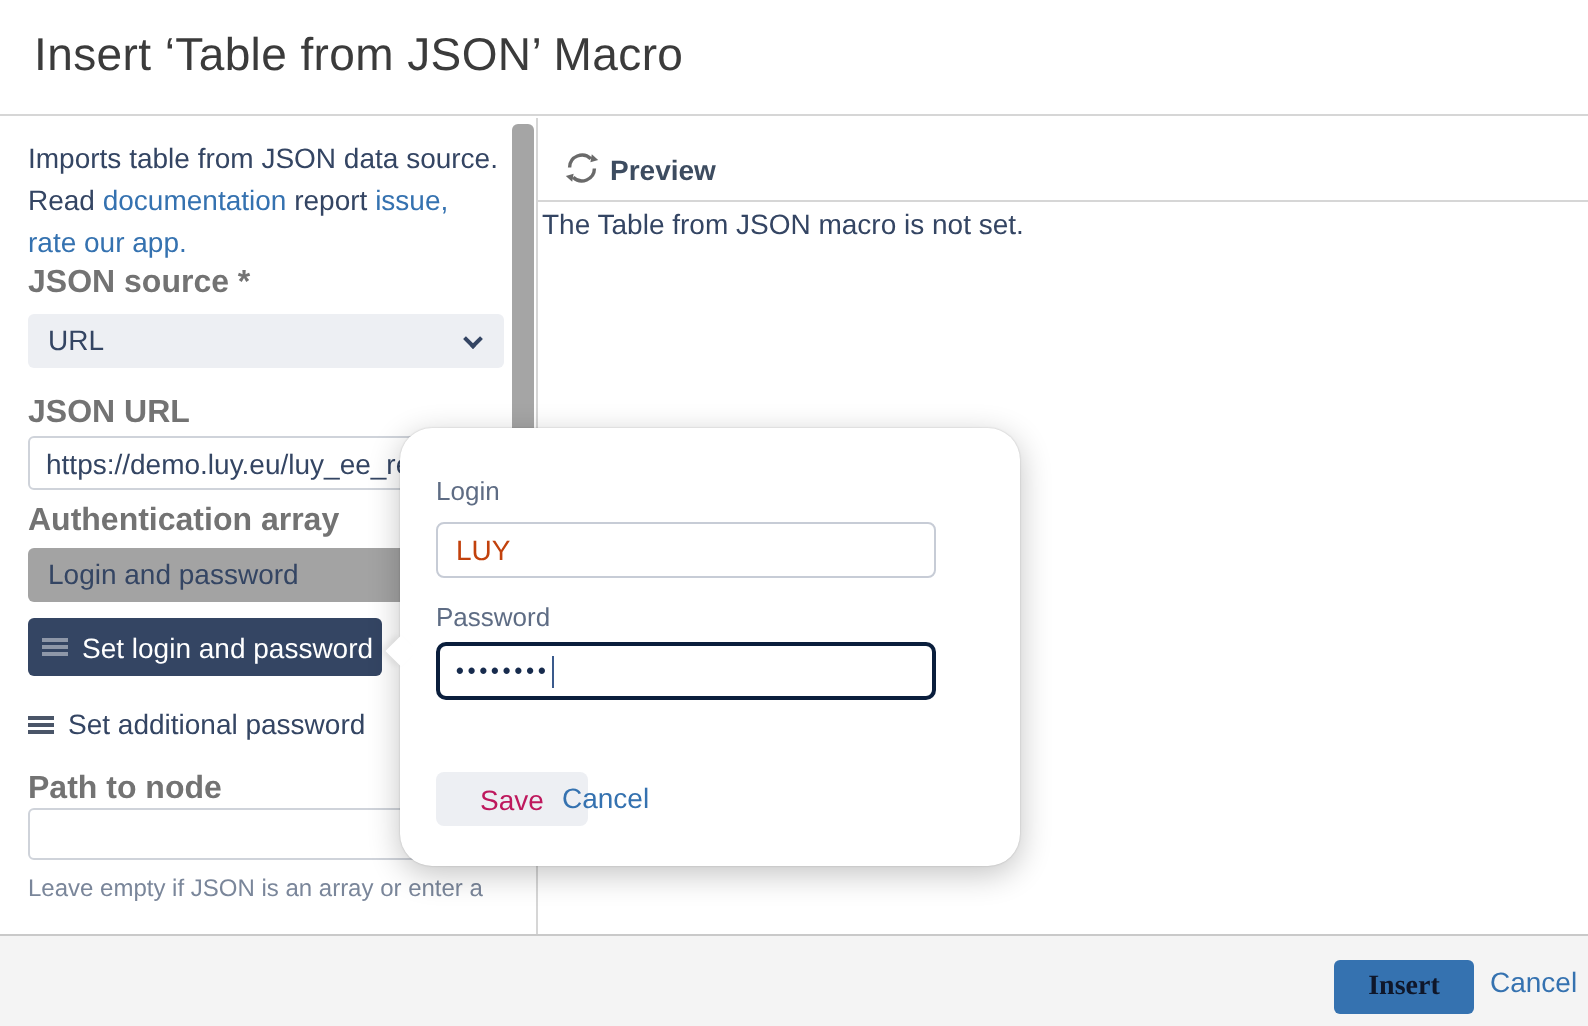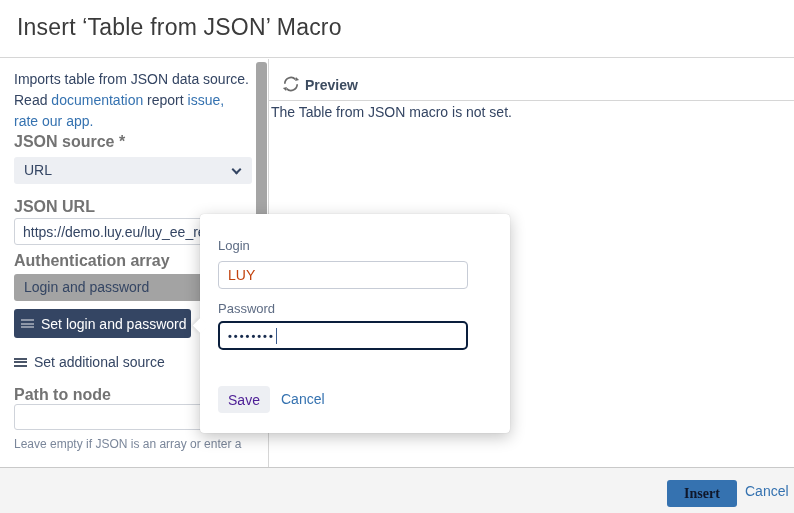--- a/index.html
+++ b/index.html
@@ -44,34 +44,34 @@
   .preview-msg { left: 271px; top: 104px; width: 510px; font-size: 14px; color: #344563; }
 
   
   .dlg-footer { left: 0; top: 467px; width: 794px; height: 46px; background: #f4f4f4; border-top: 1px solid #c9c9c9; }
   .btn-insert { left: 667px; top: 480px; width: 70px; height: 27px; background: #3572b0; border: none;
                 border-radius: 3px; color: #0f172a; font-size: 14px; font-weight: bold;
                 font-family: Liberation Serif, serif; cursor: pointer; }
   .footer-cancel { left: 745px; top: 483px; font-size: 14px; color: #3572b0; text-decoration: none; cursor: pointer; }
 
   
-  .popup { left: 200px; top: 214px; width: 310px; height: 219px; background: #fff; border-radius: 4px;
+  .popup { left: 200px; top: 214px; width: 310px; height: 219px; background: #fff; border-radius: 16px;
            box-shadow: 0 4px 16px rgba(0,0,0,.24), 0 0 1px rgba(0,0,0,.2); z-index: 5; }
   .popup-arrow { position: absolute; left: -5px; top: 106px; width: 11px; height: 11px; background: #fff;
                  transform: rotate(45deg); box-shadow: -2px 2px 3px rgba(0,0,0,.07); }
   .pp-label { position: absolute; left: 18px; font-size: 13px; color: #5e6c84; }
   .pp-input { position: absolute; left: 18px; width: 250px; height: 28px; border: 1px solid #c7ccd6;
               border-radius: 4px; padding: 0 9px; font-size: 14px; color: #c2410c;
               font-family: "Liberation Sans", sans-serif; outline: none; background: #fff; }
   .pw-box { position: absolute; left: 18px; top: 107px; width: 250px; height: 29px; border: 2px solid #0a1e3c;
             border-radius: 5px; background: #fff; display: flex; align-items: center; padding-left: 8px; }
   .pw-dots { font-size: 11px; font-weight: bold; letter-spacing: 2px; color: #172b4d; }
   .pw-cursor { display: inline-block; width: 1px; height: 16px; background: #3a5a8c; margin-left: 1px; }
-  .btn-save { position: absolute; left: 18px; top: 172px; width: 52px; height: 27px; background: #edeff3;
-              border: none; border-radius: 4px; font-size: 14px; color: #4c1d95;
+  .btn-save { position: absolute; left: 18px; top: 172px; width: 76px; height: 27px; background: #edeff3;
+              border: none; border-radius: 4px; font-size: 14px; color: #be185d;
               font-family: "Liberation Sans", sans-serif; cursor: pointer; }
   .pp-cancel { position: absolute; left: 81px; top: 177px; font-size: 14px; color: #3572b0;
                text-decoration: none; cursor: pointer; }
 </style>
 </head>
 <body>
 
 <div class="abs dlg-header">
   <div class="abs dlg-title">Insert ‘Table from JSON’ Macro</div>
 </div>
@@ -93,21 +93,21 @@
   <span class="chev"></span>
 </div>
 
 <div class="abs btn-dark">
   <span class="hamburger"></span>
   <span>Set login and password</span>
 </div>
 
 <div class="abs link-headers">
   <span class="hamburger dark"></span>
-  <span>Set additional source</span>
+  <span>Set additional password</span>
 </div>
 
 <div class="abs fld-label" style="left:14px; top:386px;">Path to node</div>
 <input class="abs txt-input" style="left: 14px; top: 404px; height: 26px;" type="text" value="">
 <div class="abs help-text">Leave empty if JSON is an array or enter a</div>
 
 <div class="abs scroll-thumb"></div>
 <div class="abs v-divider"></div>
 
 <div class="abs refresh-wrap">

